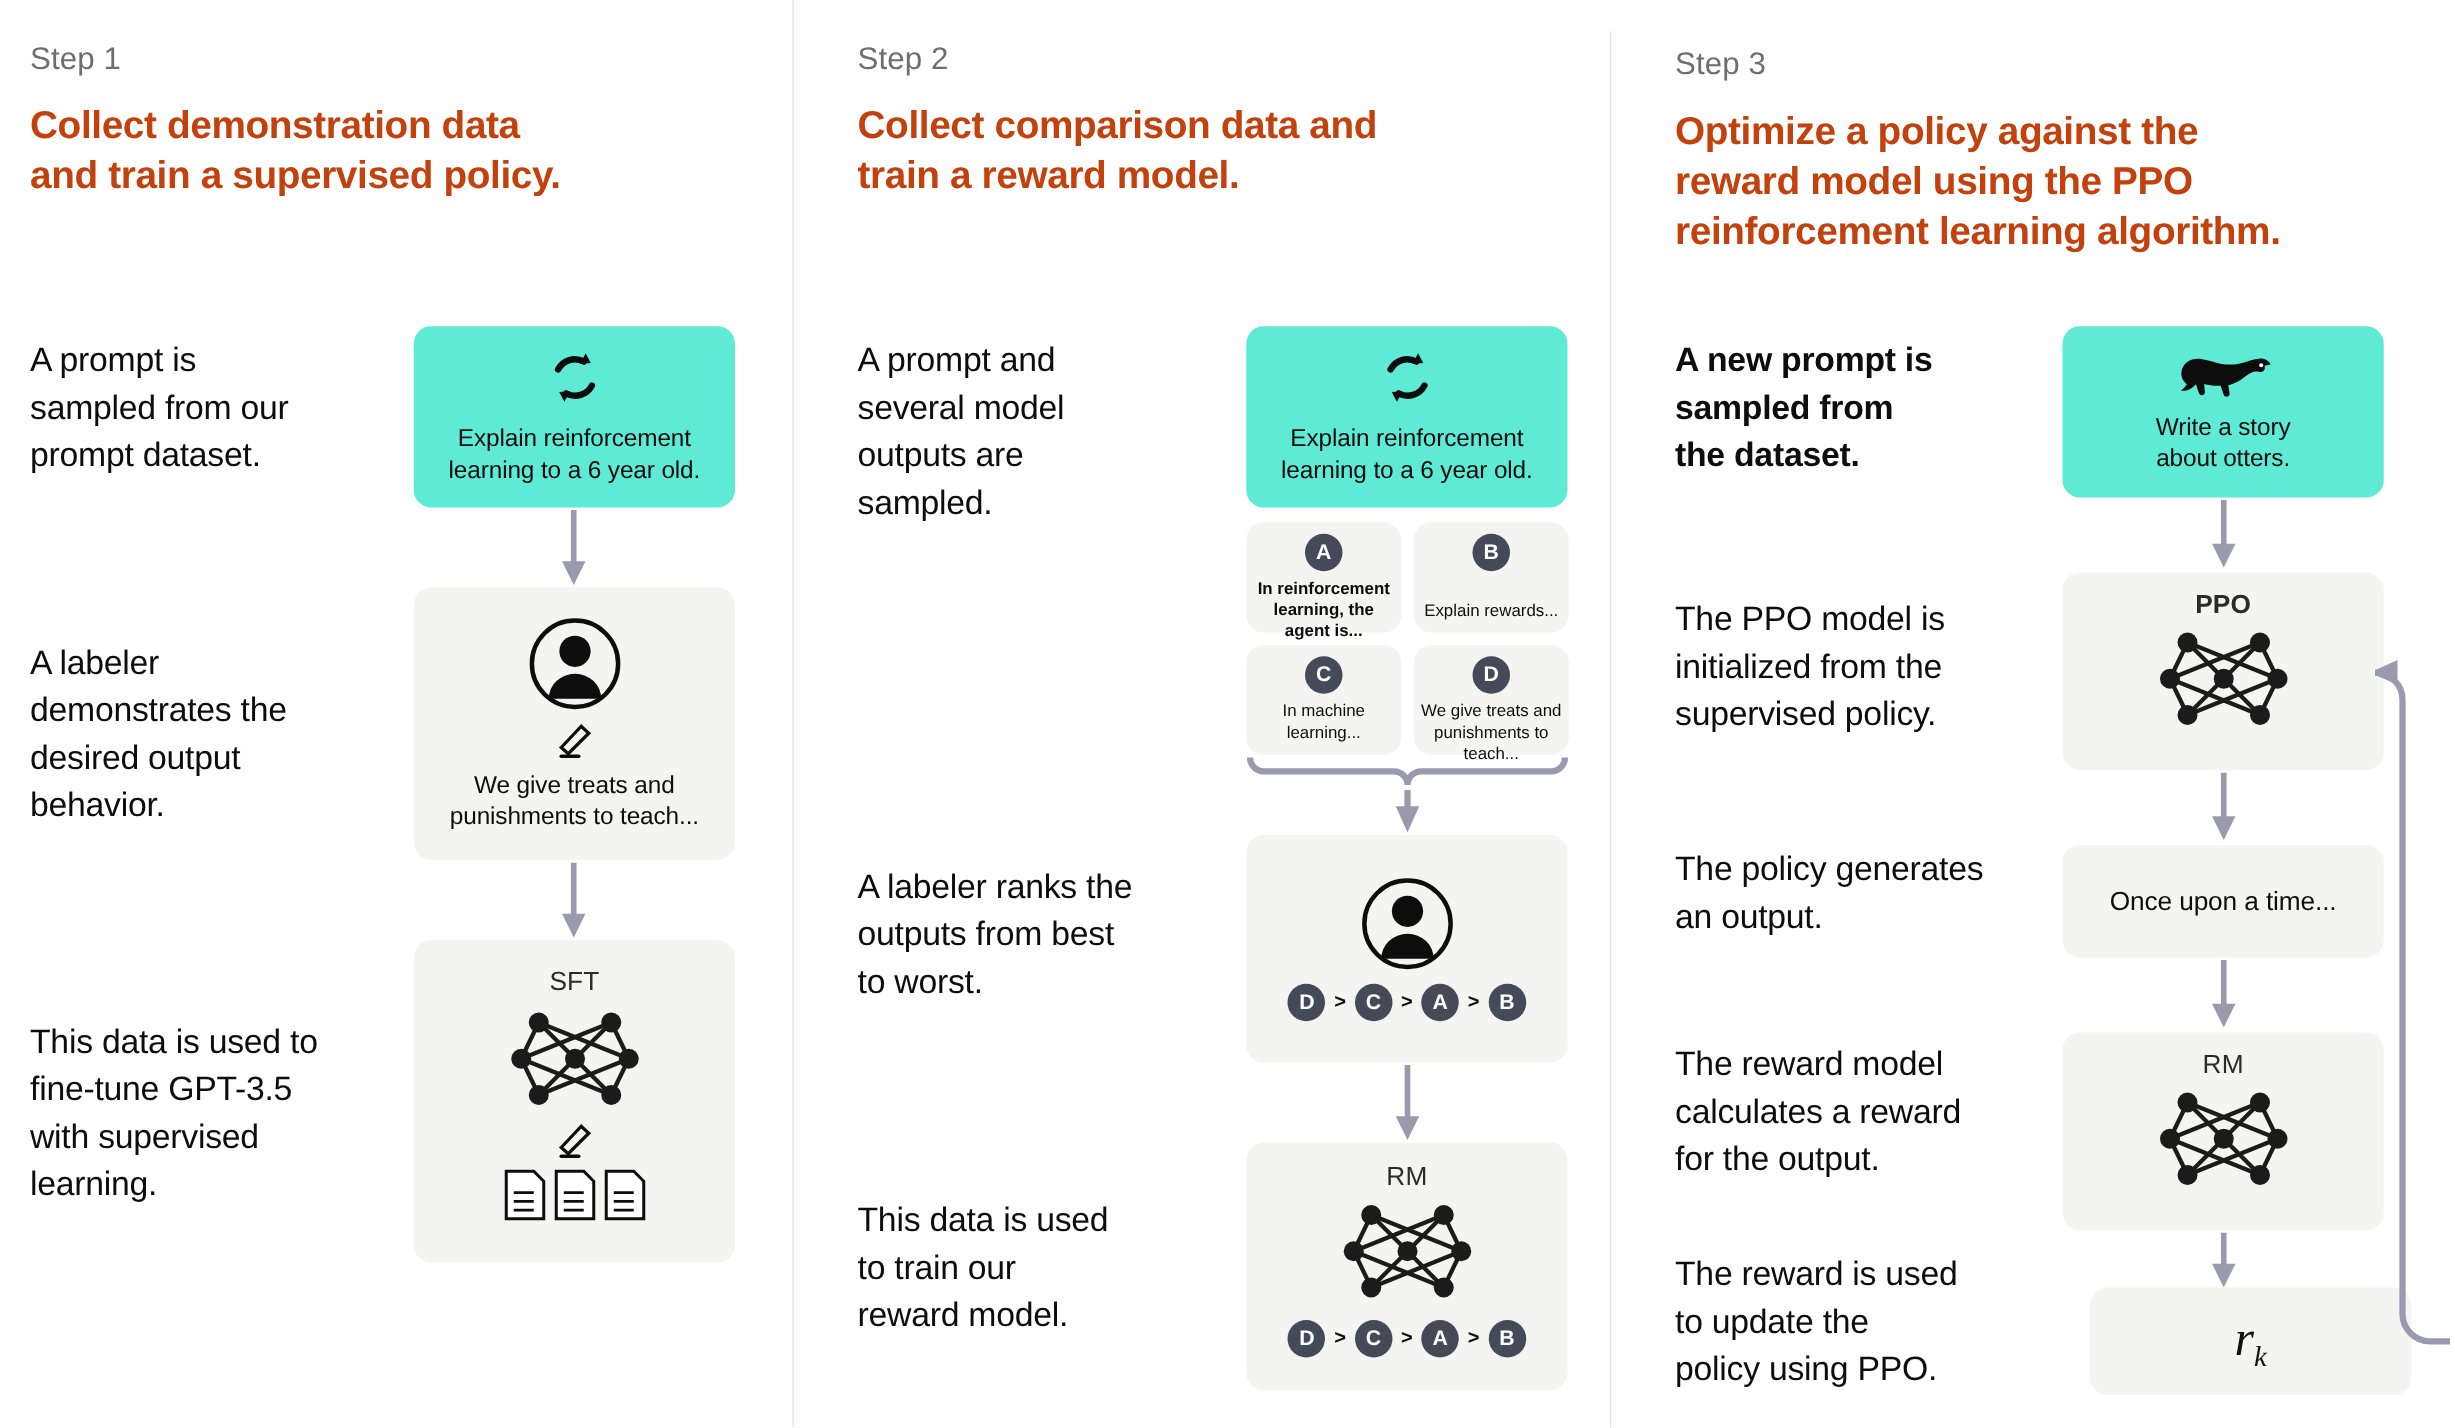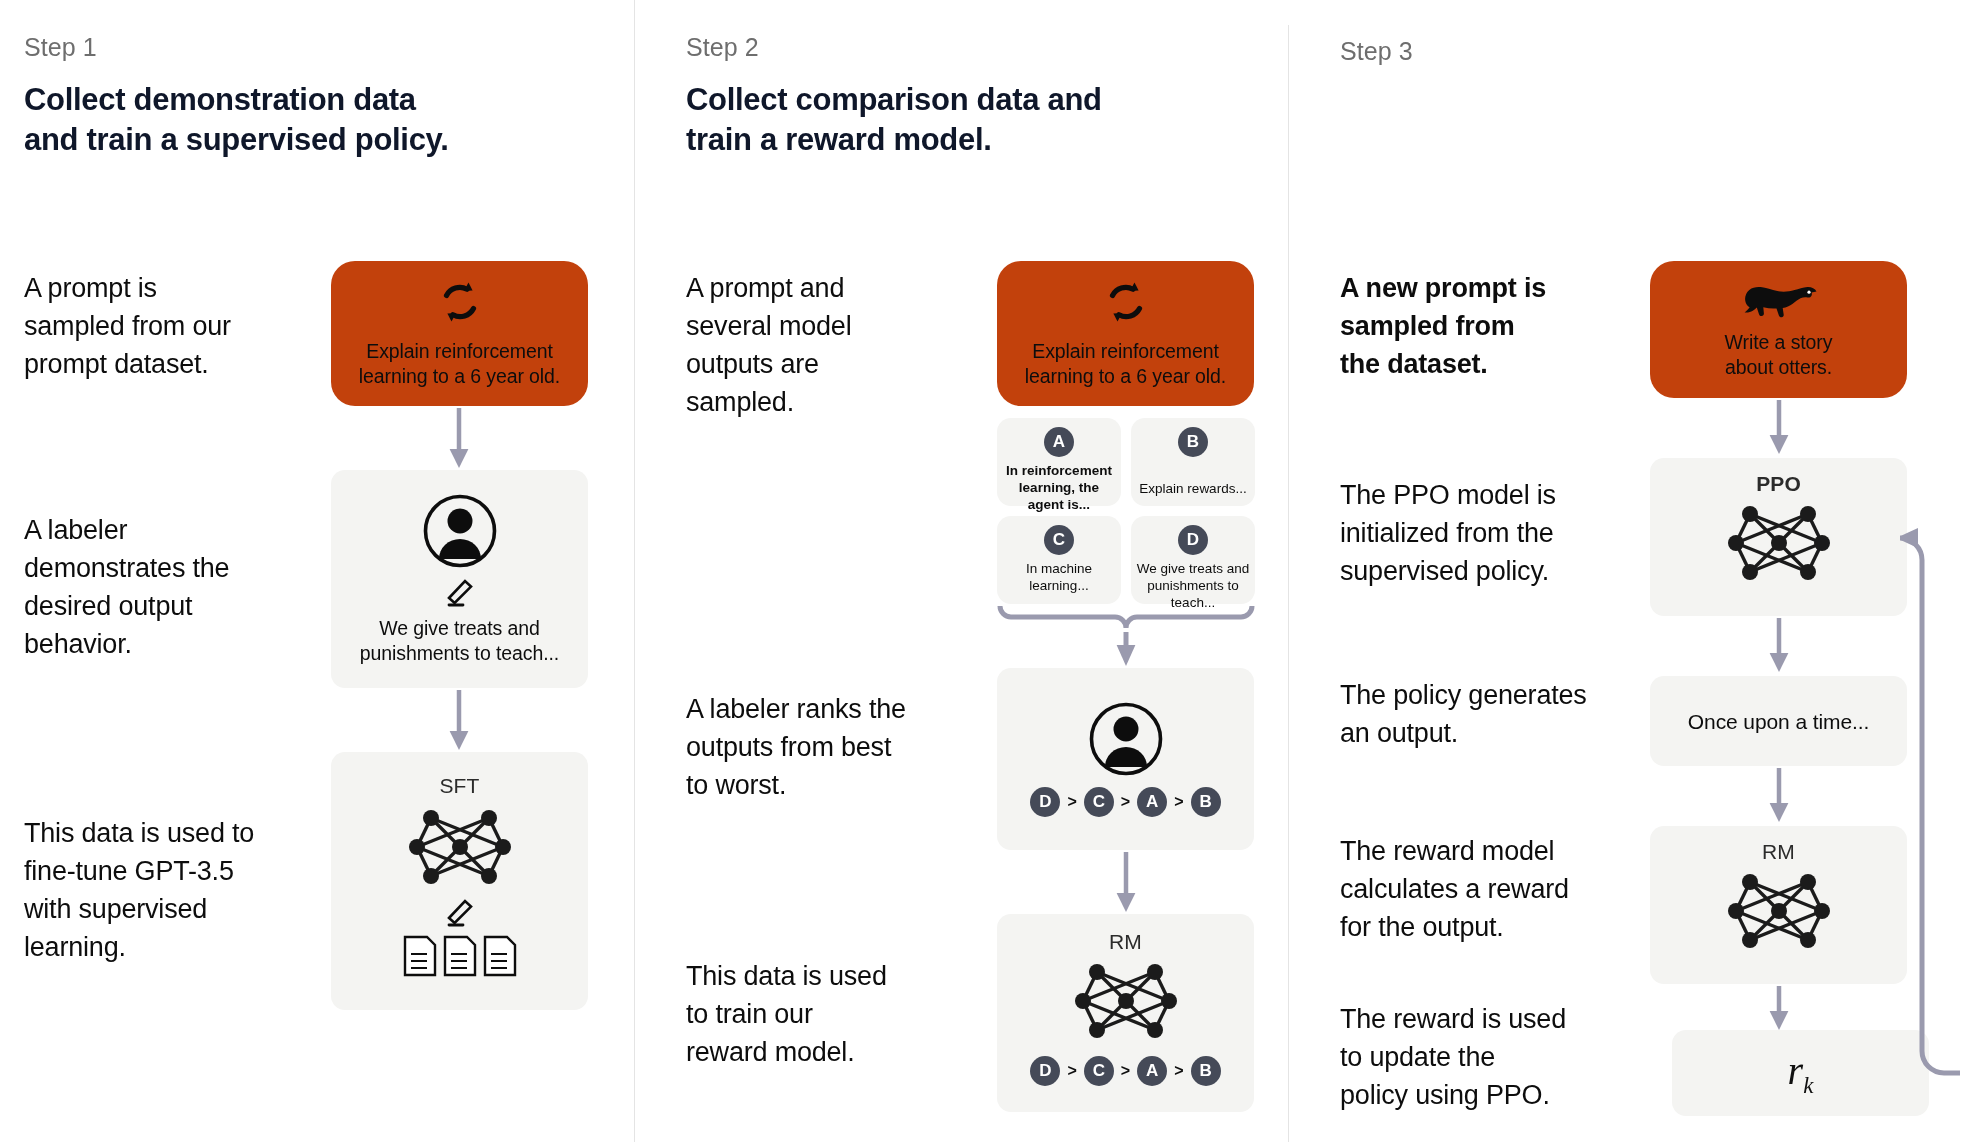--- a/index.html
+++ b/index.html
@@ -29,21 +29,21 @@
     color: #6e6e6e;
     letter-spacing: .1px;
     white-space: pre;
   }
   .step-title {
     position: absolute;
     font-size: 31px;
     font-weight: 700;
     line-height: 40px;
     letter-spacing: -.3px;
-    color: #0f172a;
+    color: #c2410c;
     white-space: pre-line;
   }
   .body-text {
     position: absolute;
     font-size: 27px;
     line-height: 38px;
     color: #0d0d0d;
     letter-spacing: -.2px;
     white-space: pre-line;
   }
@@ -51,21 +51,21 @@
   
   .card {
     position: absolute;
     border-radius: 14px;
     background: #f4f4f2;
     display: flex;
     flex-direction: column;
     align-items: center;
     justify-content: center;
   }
-  .card.green { background: #c2410c; border-radius: 24px; }
+  .card.green { background: #5eead4; }
   .card-text {
     font-size: 19.5px;
     line-height: 25px;
     text-align: center;
     color: #0d0d0d;
     white-space: pre-line;
     letter-spacing: -.1px;
   }
   .card-title {
     font-size: 21px;
@@ -350,20 +350,23 @@
         <span class="rank-gt">&gt;</span>
         <div class="badge">A</div>
         <span class="rank-gt">&gt;</span>
         <div class="badge">B</div>
       </div>
     </div>
   </div>
 
   <div class="column" id="column-3">
     <div class="step-label" style="left:52px; top:37px;">Step 3</div>
+    <div class="step-title" style="left:52px; top:85px; width:600px;">Optimize a policy against the
+reward model using the PPO
+reinforcement learning algorithm.</div>
 
     <div class="body-text" style="left:52px; top:269px; width:300px;font-weight:bold;">A new prompt is
 sampled from
 the dataset.</div>
     <div class="body-text" style="left:52px; top:476px; width:300px;">The PPO model is
 initialized from the
 supervised policy.</div>
     <div class="body-text" style="left:52px; top:676px; width:320px;">The policy generates
 an output.</div>
     <div class="body-text" style="left:52px; top:832px; width:300px;">The reward model

